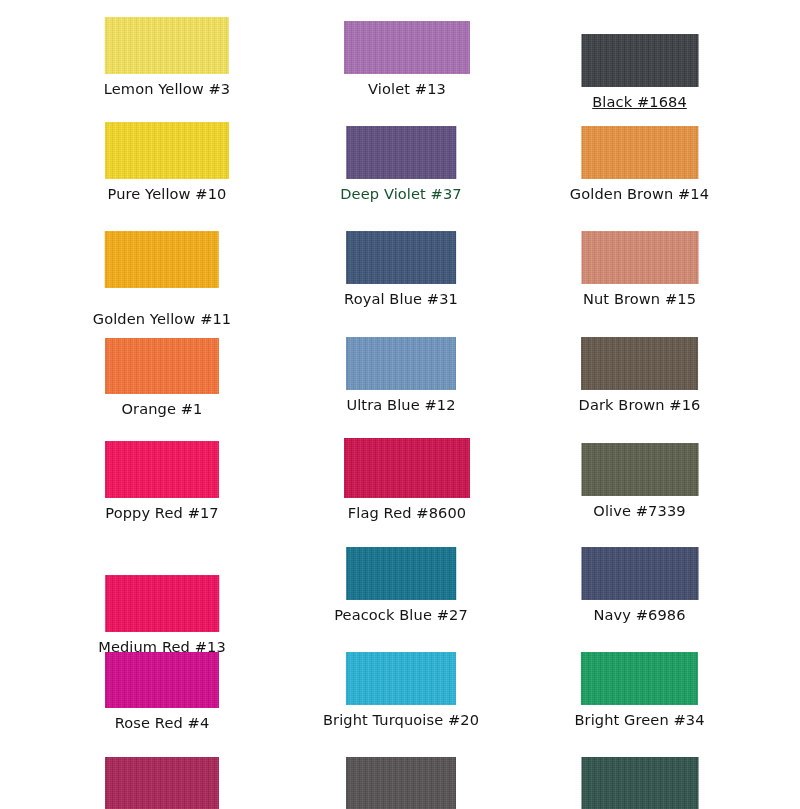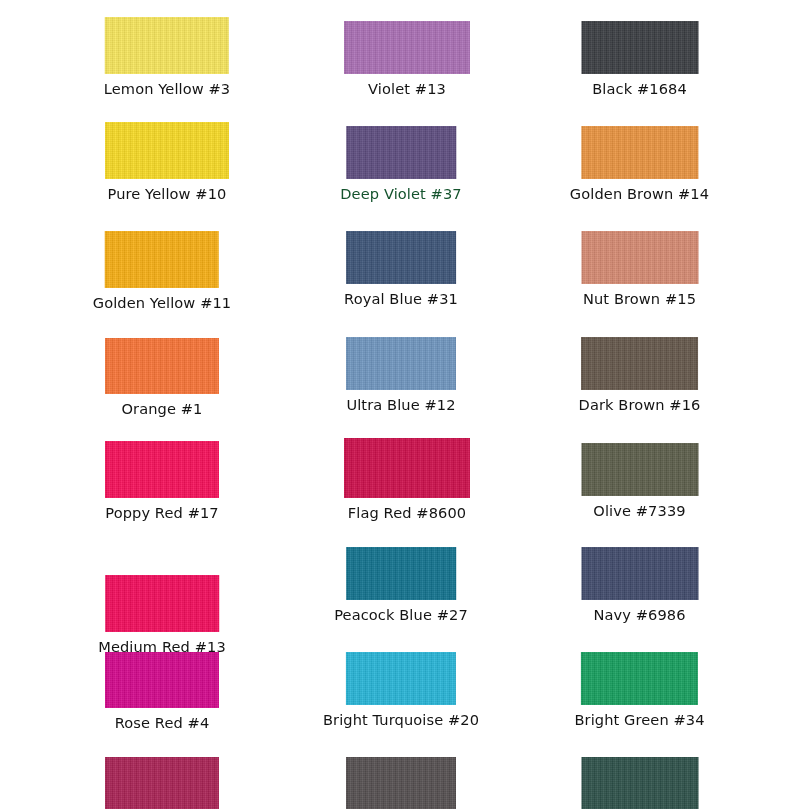--- a/index.html
+++ b/index.html
@@ -75,37 +75,37 @@
 
 <div id="swatch-grid">
     <div class="swatch-cell" style="left: 167px; top: 17px; transform: translateX(-50%);">
       <div class="swatch-chip" style="width: 124px; height: 57px; background-color: rgb(248, 231, 92);"></div>
       <div class="swatch-label" style="color: rgb(20, 20, 20);">Lemon Yellow #3</div>
     </div>
     <div class="swatch-cell" style="left: 407px; top: 21px; transform: translateX(-50%);">
       <div class="swatch-chip" style="width: 126px; height: 53px; background-color: rgb(171, 111, 181);"></div>
       <div class="swatch-label" style="color: rgb(20, 20, 20);">Violet #13</div>
     </div>
-    <div class="swatch-cell" style="left: 639.5px; top: 21px; transform: translateX(-50%);">
+    <div class="swatch-cell" style="left: 639.5px; top: 34px; transform: translateX(-50%); text-decoration: underline;">
       <div class="swatch-chip" style="width: 117px; height: 53px; background-color: rgb(58, 61, 66);"></div>
       <div class="swatch-label" style="color: rgb(20, 20, 20);">Black #1684</div>
     </div>
     <div class="swatch-cell" style="left: 167px; top: 122px; transform: translateX(-50%);">
       <div class="swatch-chip" style="width: 124px; height: 57px; background-color: rgb(249, 220, 36);"></div>
       <div class="swatch-label" style="color: rgb(20, 20, 20);">Pure Yellow #10</div>
     </div>
     <div class="swatch-cell" style="left: 401px; top: 126px; transform: translateX(-50%);">
       <div class="swatch-chip" style="width: 110px; height: 53px; background-color: rgb(94, 77, 128);"></div>
       <div class="swatch-label" style="color: #14532d;">Deep Violet #37</div>
     </div>
     <div class="swatch-cell" style="left: 639.5px; top: 126px; transform: translateX(-50%);">
       <div class="swatch-chip" style="width: 117px; height: 53px; background-color: rgb(234, 148, 64);"></div>
       <div class="swatch-label" style="color: rgb(20, 20, 20);">Golden Brown #14</div>
     </div>
-    <div class="swatch-cell" style="left: 162px; top: 231px; transform: translateX(-50%);">
+    <div class="swatch-cell" style="left: 162px; top: 231px; transform: translateX(-50%); gap: 16px;">
       <div class="swatch-chip" style="width: 114px; height: 57px; background-color: rgb(248, 175, 19);"></div>
       <div class="swatch-label" style="color: rgb(20, 20, 20);">Golden Yellow #11</div>
     </div>
     <div class="swatch-cell" style="left: 401px; top: 231px; transform: translateX(-50%);">
       <div class="swatch-chip" style="width: 110px; height: 53px; background-color: rgb(60, 84, 120);"></div>
       <div class="swatch-label" style="color: rgb(20, 20, 20);">Royal Blue #31</div>
     </div>
     <div class="swatch-cell" style="left: 639.5px; top: 231px; transform: translateX(-50%);">
       <div class="swatch-chip" style="width: 117px; height: 53px; background-color: rgb(214, 138, 114);"></div>
       <div class="swatch-label" style="color: rgb(20, 20, 20);">Nut Brown #15</div>

